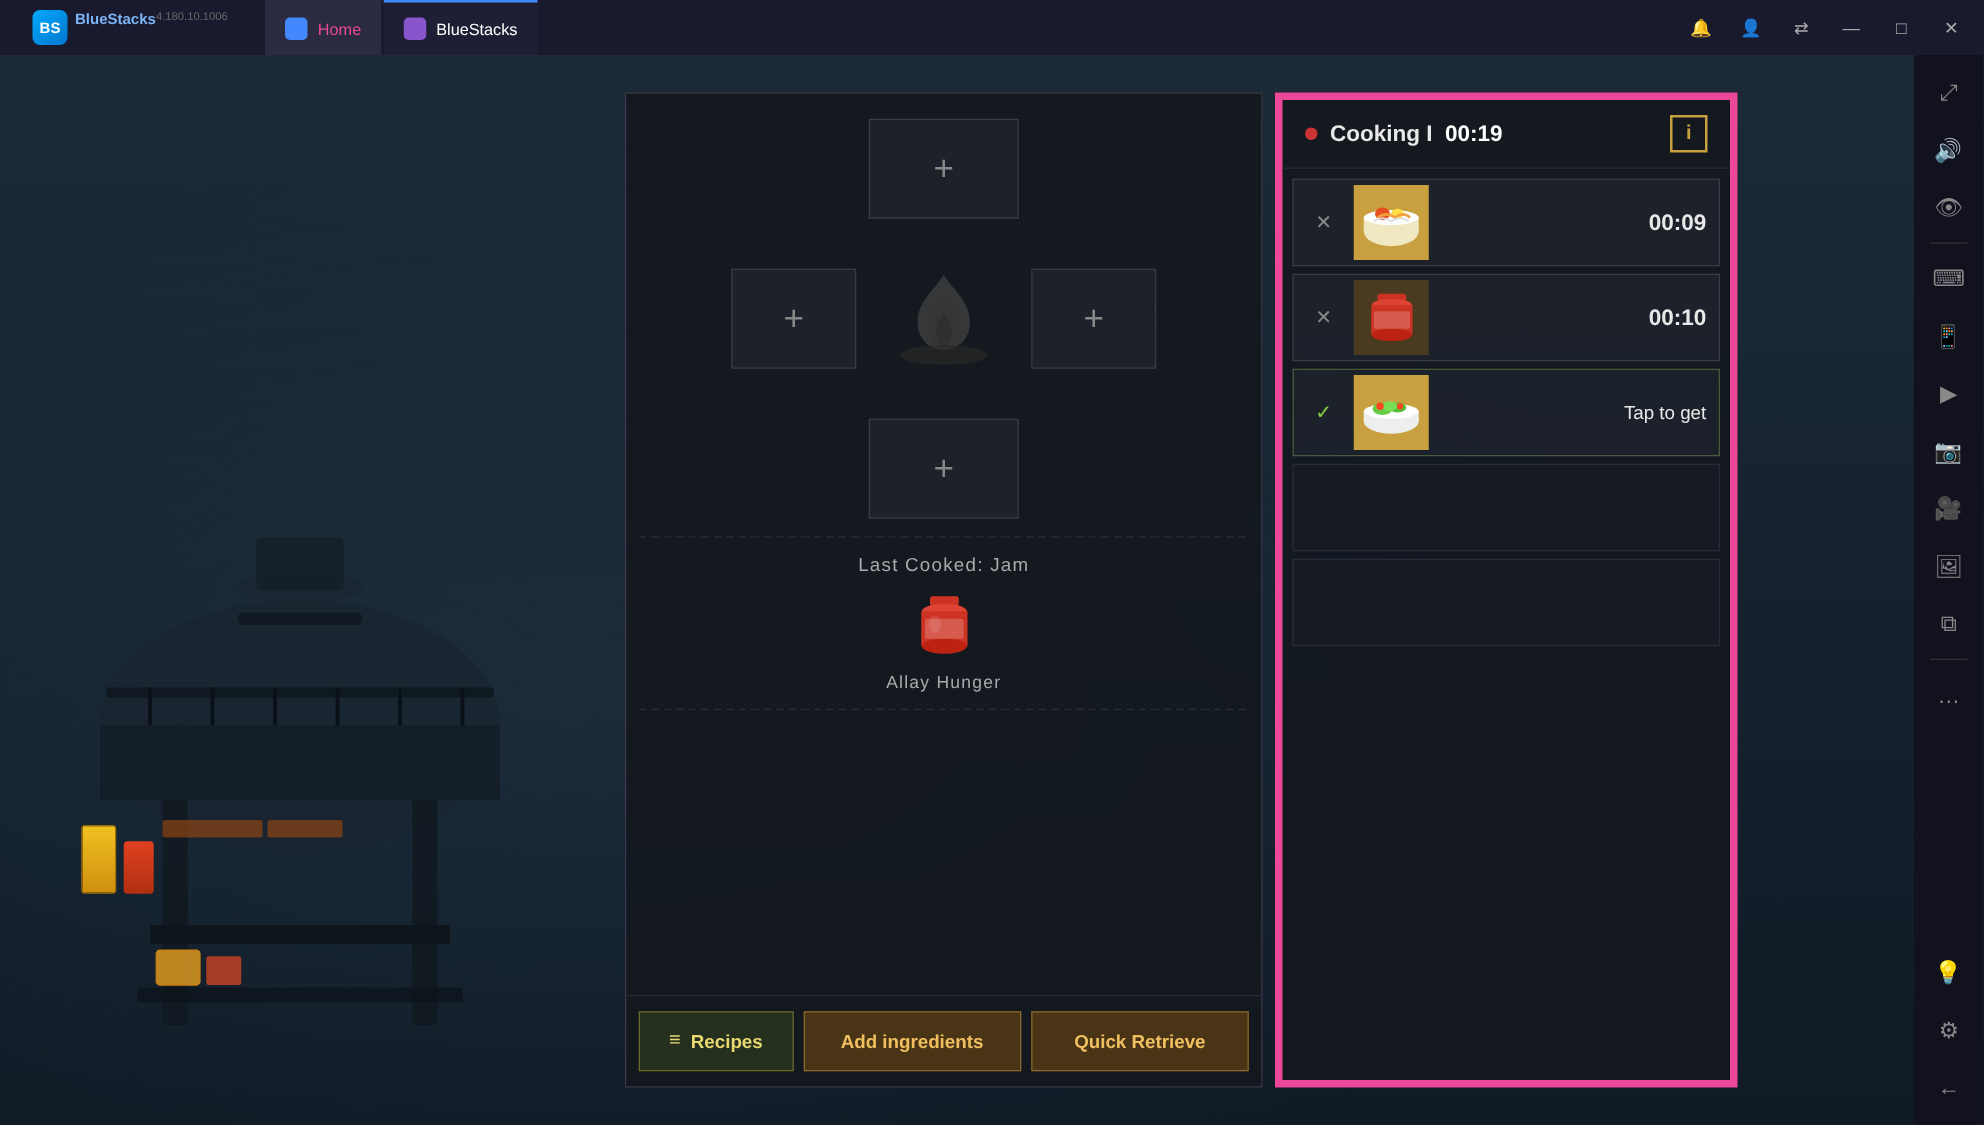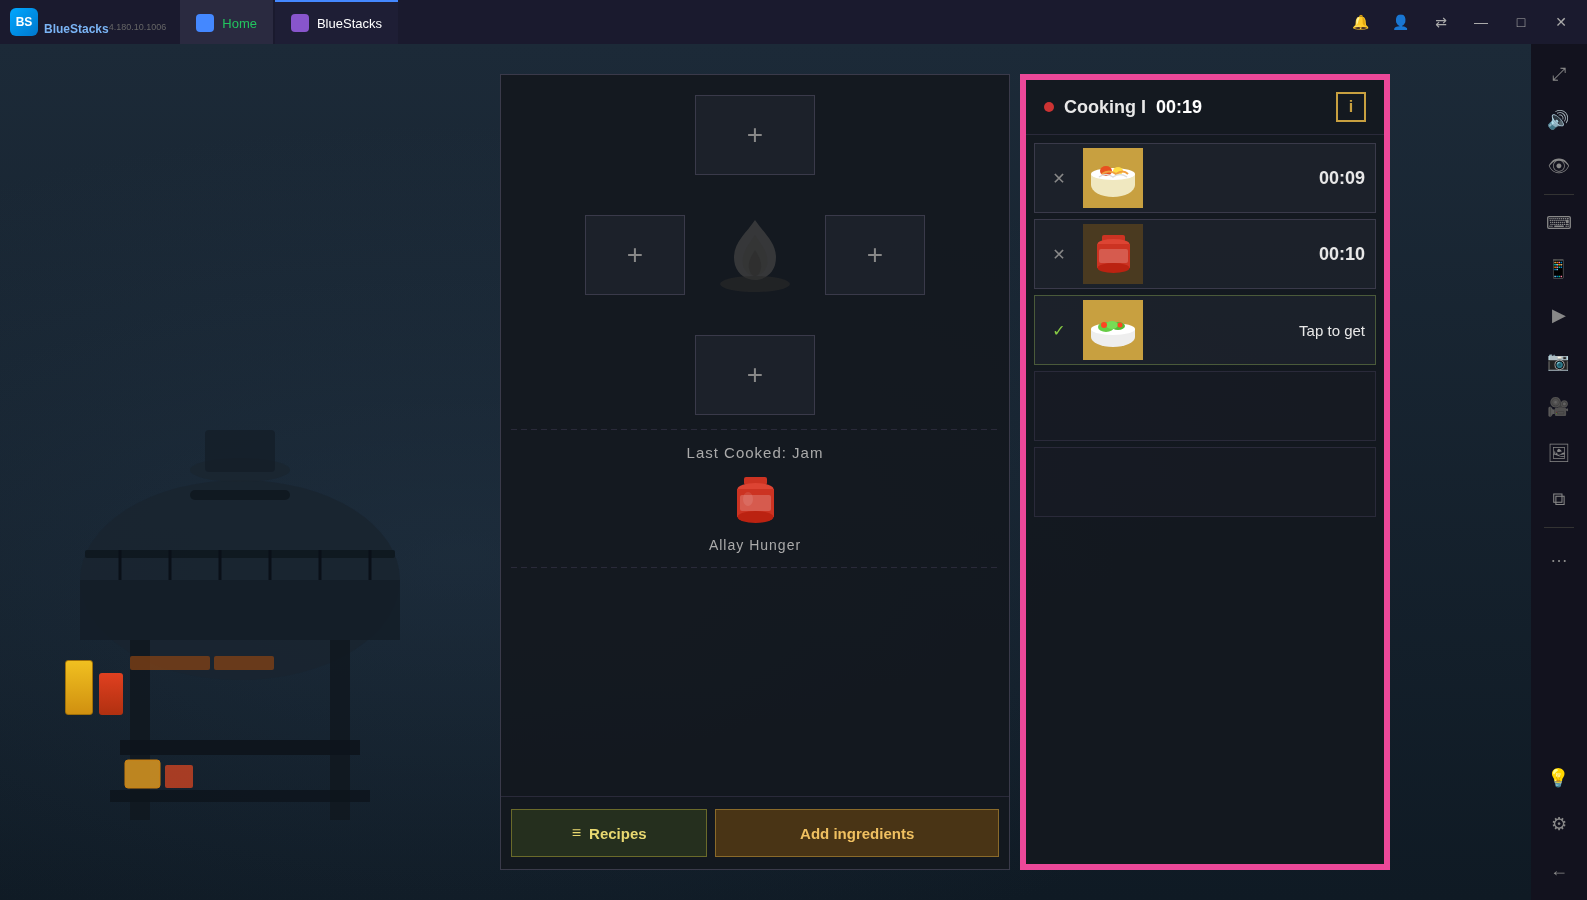--- a/index.html
+++ b/index.html
@@ -26,22 +26,22 @@
       left: 0;
       right: 0;
       height: 44px;
       background: #1a1a2e;
       display: flex;
       align-items: center;
       z-index: 100;
     }
     .title-bar-logo {
       display: flex;
-      align-items: flex-end;
-      padding: 0 10px;
+      align-items: flex-start;
+      padding: 0 26px;
       gap: 6px;
     }
     .bluestacks-icon {
       width: 28px;
       height: 28px;
       background: linear-gradient(135deg, #00a8ff, #0077cc);
       border-radius: 6px;
       display: flex;
       align-items: center;
       justify-content: center;
@@ -54,21 +54,21 @@
       height: 100%;
       gap: 2px;
       padding-left: 4px;
     }
     .tab-item {
       display: flex;
       align-items: center;
       padding: 0 16px;
       gap: 8px;
       background: #2a2a40;
-      color: #22c55e;
+      color: #ec4899;
       font-size: 13px;
       border-top: 2px solid transparent;
       cursor: pointer;
     }
     .tab-item.active {
       background: #1e1e35;
       border-top-color: #4488ff;
       color: white;
     }
     .tab-icon {
@@ -590,20 +590,23 @@
       <div class="separator"></div>
     </div>
 
     <div class="bottom-buttons">
       <button class="btn-recipes">
         <span style="font-size:16px;">≡</span>
         <span>Recipes</span>
       </button>
       <button class="btn-add">
         <span>Add ingredients</span>
+      </button>
+      <button class="btn-quick">
+        <span>Quick Retrieve</span>
       </button>
     </div>
   </div>
 
   <div class="queue-panel">
     <div class="queue-header">
       <div class="panel-header-dot"></div>
       <span class="queue-title">Cooking I</span>
       <span class="queue-timer">00:19</span>
       <div class="info-btn">

